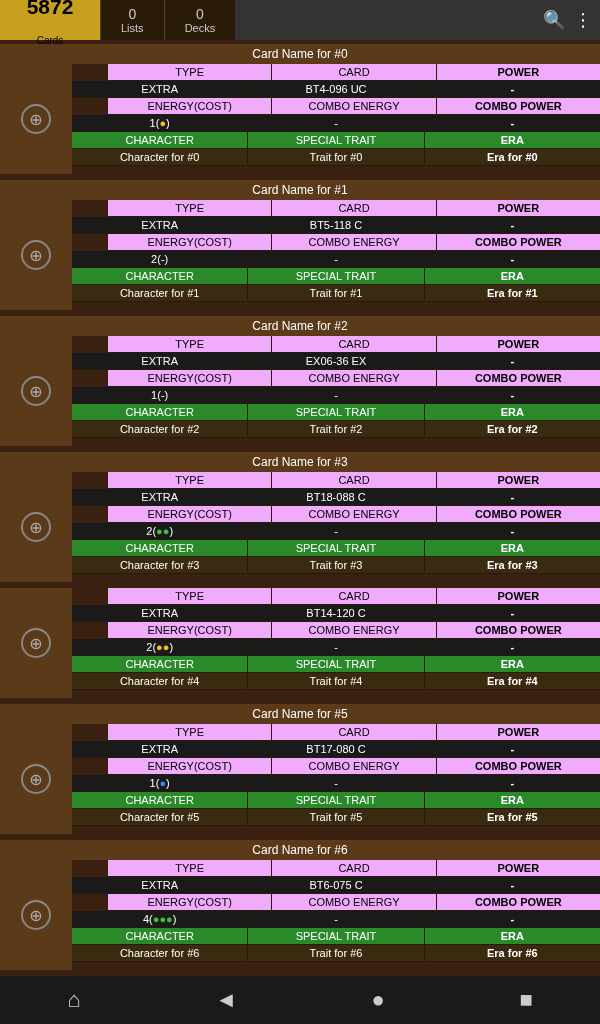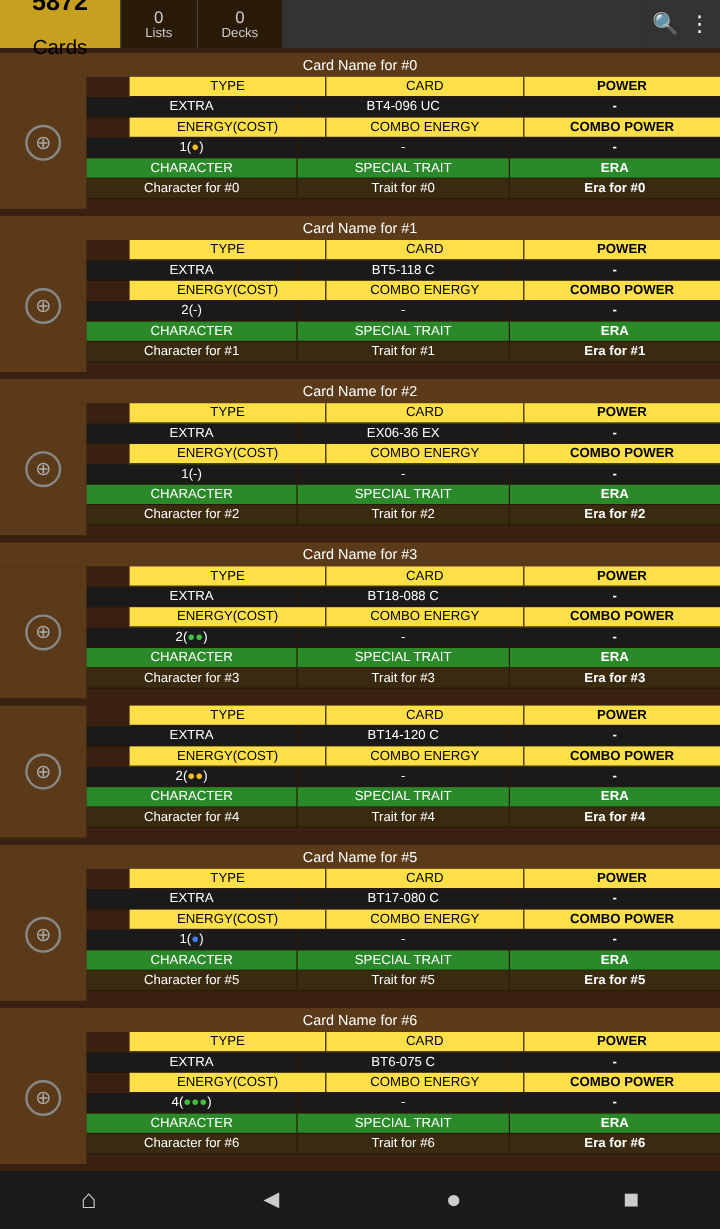--- a/index.html
+++ b/index.html
@@ -28,21 +28,21 @@
       padding: 0 16px;
       background: #c8a020;
       min-width: 100px;
     }
     .top-bar-title .count {
       font-size: 21px;
       font-weight: bold;
       color: #000;
     }
     .top-bar-title .label {
-      font-size: 17px;
+      font-size: 10px;
       color: #000;
       margin-top: 16px;
     }
     .top-bar-tab {
       display: flex;
       flex-direction: column;
       align-items: center;
       justify-content: center;
       padding: 0 20px;
       color: #ccc;
@@ -104,21 +104,21 @@
     .card-data {
       margin-left: 72px;
     }
 
     .data-row {
       display: flex;
       border-bottom: 1px solid #2a1a08;
     }
 
     .data-row.yellow-bg {
-      background: #fde047;
+      background: #f0abfc;
       color: #000;
       margin-left: 36px;
     }
     .data-row.dark-bg {
       background: #1a1a1a;
       color: #fff;
     }
     .data-row.green-bg {
       background: #2a8a2a;
       color: #fff;

